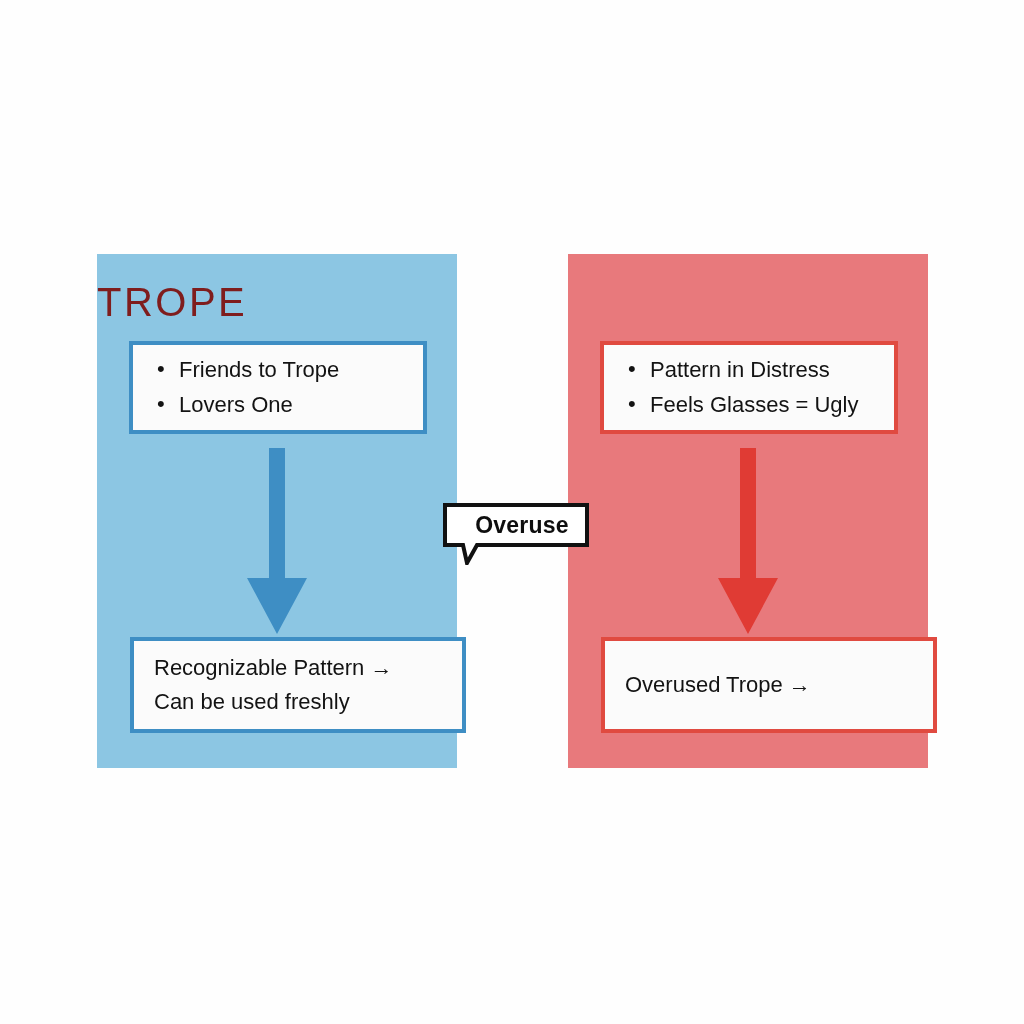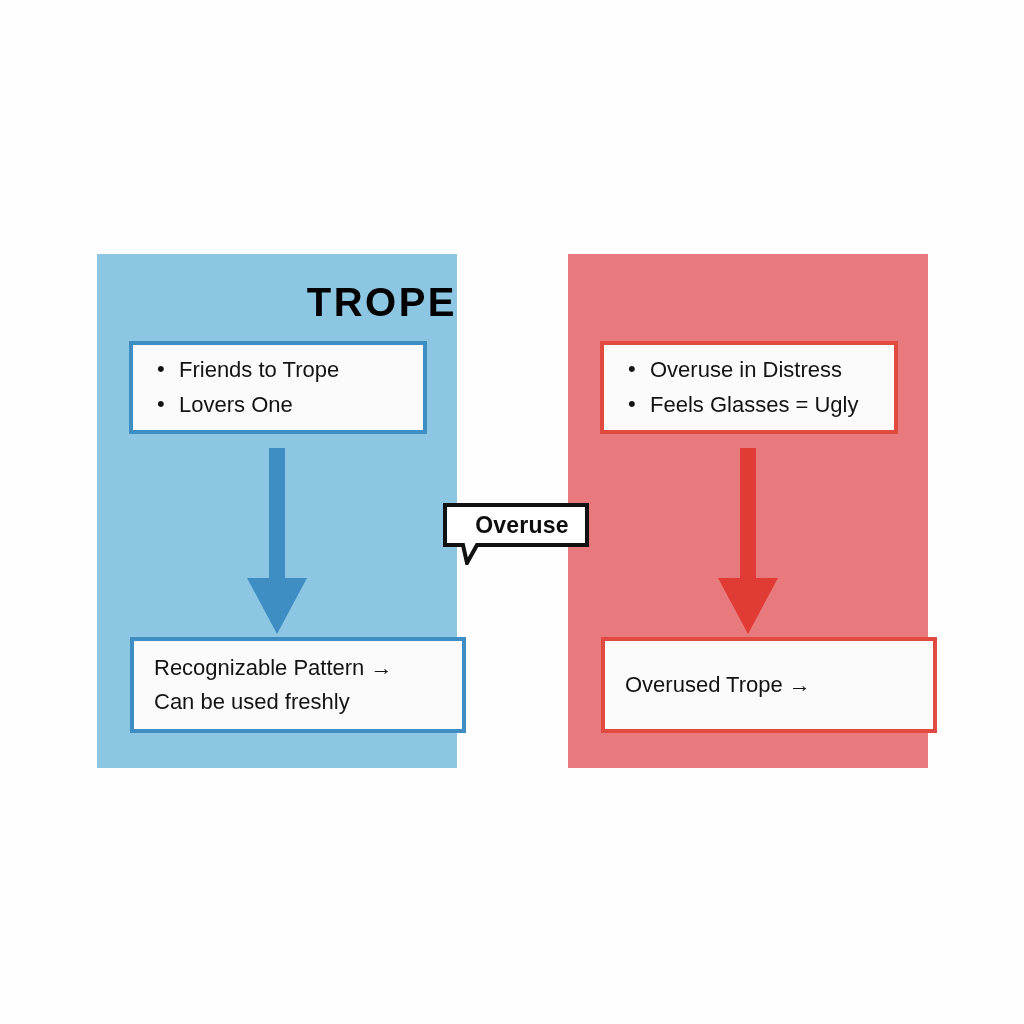--- a/index.html
+++ b/index.html
@@ -37,25 +37,25 @@
   #panel-cliche {
     left: 568px;
     background: #e8797c;
   }
 
   .panel-title {
     position: absolute;
     top: 26px;
     left: 0;
     right: 0;
-    text-align: right;
+    text-align: left;
     font-size: 40px;
-    font-weight: bold;
+    font-weight: normal;
     letter-spacing: 2.5px;
-    color: #000000;
+    color: #7f1d1d;
     line-height: 1.1;
   }
 
   
   .wbox {
     position: absolute;
     background: #fbfbfb;
     box-sizing: border-box;
     display: flex;
     flex-direction: column;
@@ -166,21 +166,21 @@
       <div class="outcome-line">Recognizable Pattern →</div>
       <div class="outcome-line">Can be used freshly</div>
     </div>
   </div>
 
   <div class="panel" id="panel-cliche">
 
 
     <div class="wbox wbox-top">
       <ul class="bullet-list">
-        <li>Overuse in Distress</li>
+        <li>Pattern in Distress</li>
         <li>Feels Glasses = Ugly</li>
       </ul>
     </div>
 
     <div class="arrow">
       <svg width="64" height="186" viewBox="0 0 64 186" aria-hidden="true">
         <polygon points="24,0 40,0 40,130 62,130 32,186 2,130 24,130" fill="#E03B34"></polygon>
       </svg>
     </div>
 

